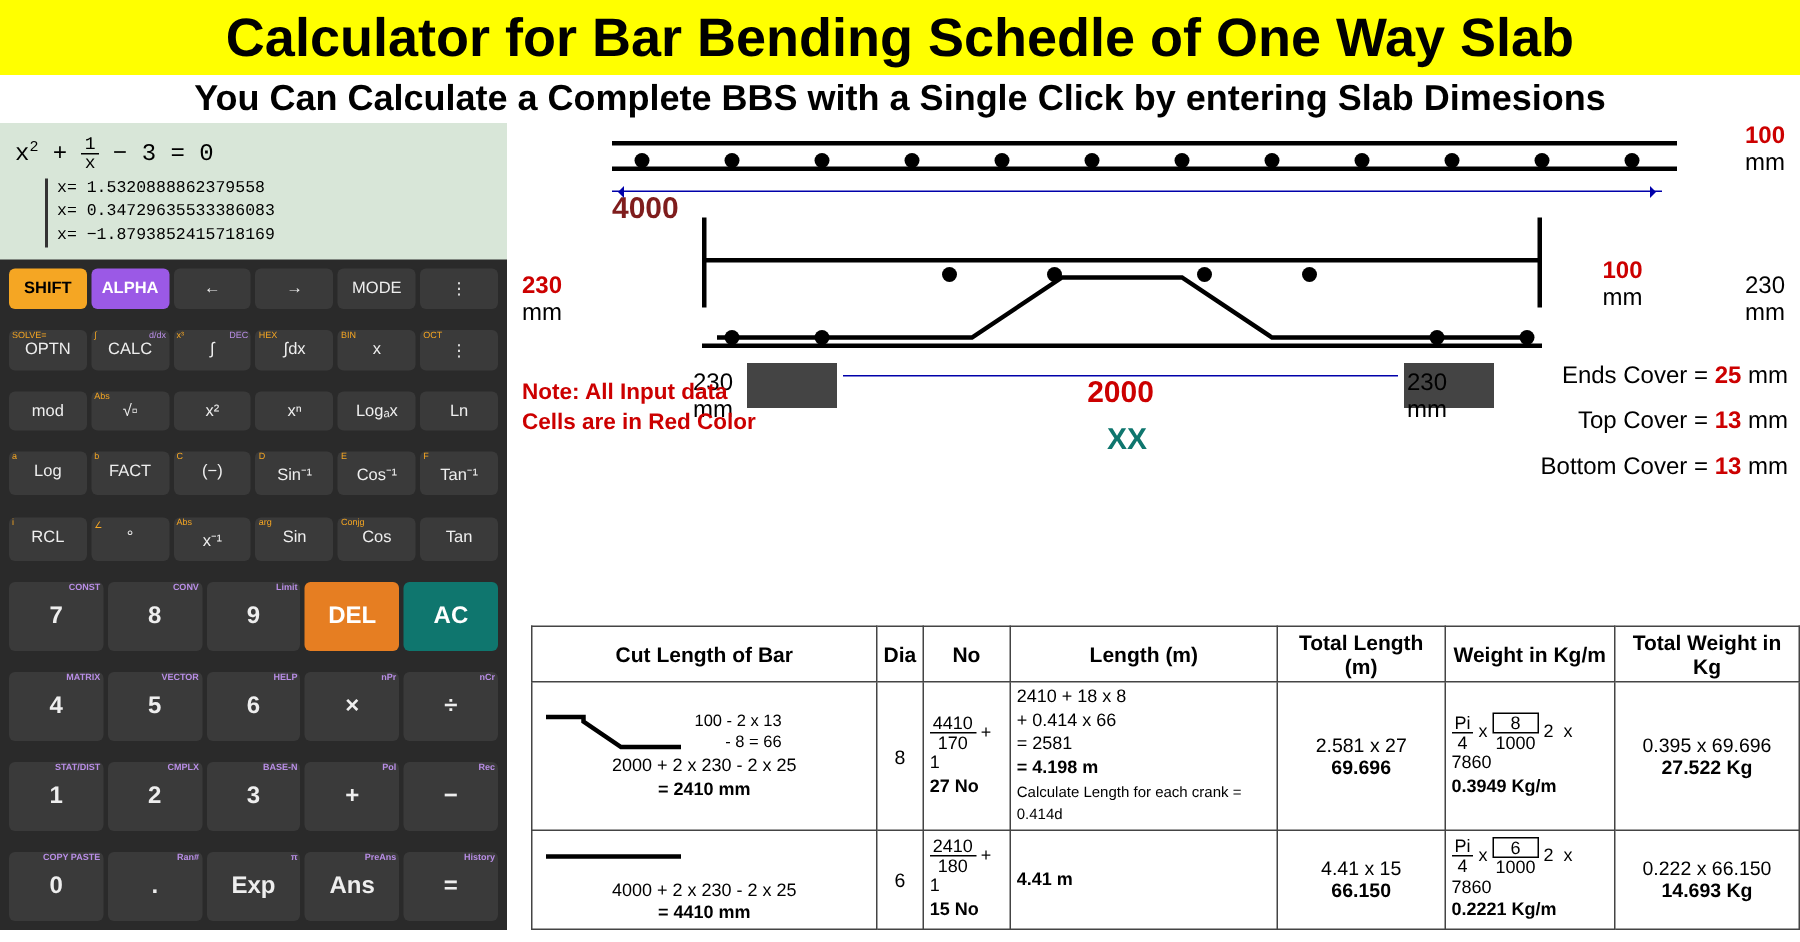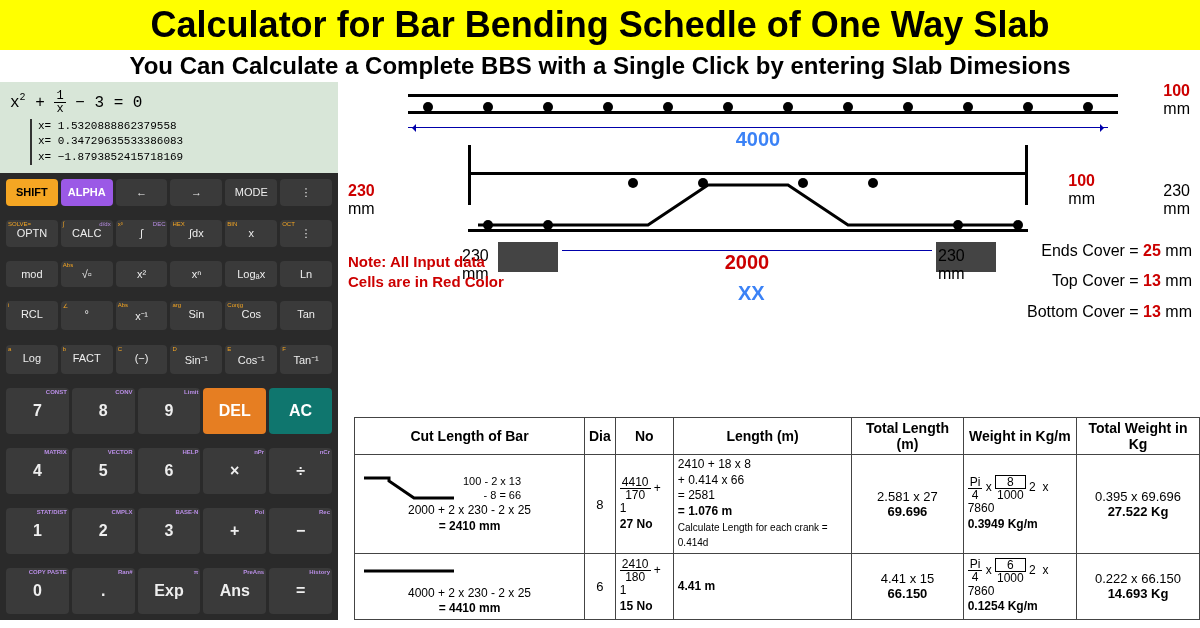--- a/index.html
+++ b/index.html
@@ -20,32 +20,32 @@
   .key.alpha { background: #9b59e6; color: #fff; font-weight: bold; }
   .key.del { background: #e67e22; color: #fff; }
   .key.ac { background: #0f766e; color: #fff; }
   .key .sub { position: absolute; top: 1px; font-size: 6px; left: 0; right: 0; display: flex; justify-content: space-between; padding: 0 2px; }
   .key .sub .y { color: #f5a623; }
   .key .sub .p { color: #b98ee6; }
   .diagram-area { flex: 1; position: relative; background: #fff; }
   .slab-diagram { position: relative; height: 290px; }
   .slab-top { position: absolute; top: 12px; left: 70px; width: 710px; height: 20px; border-top: 3px solid #000; border-bottom: 3px solid #000; }
   .dot { width: 10px; height: 10px; background: #000; border-radius: 50%; position: absolute; top: 5px; }
-  .dim-4000 { position: absolute; top: 45px; left: 70px; width: 700px; border-top: 1px solid #00a; text-align: center; color: #3b82f6; font-weight: bold; font-size: 20px; }
+  .dim-4000 { position: absolute; top: 45px; left: 70px; width: 700px; border-top: 1px solid #00a; color: #7f1d1d; font-weight: bold; font-size: 20px; }
   .dim-4000::before, .dim-4000::after { content: ''; position: absolute; top: -4px; width: 0; height: 0; border: 4px solid transparent; }
   .dim-4000::before { left: 0; border-right-color: #00a; }
   .dim-4000::after { right: 0; border-left-color: #00a; }
   .beam-section { position: absolute; top: 90px; left: 130px; width: 560px; height: 60px; border-top: 3px solid #000; border-bottom: 3px solid #000; }
   .beam-section::before, .beam-section::after { content: ''; position: absolute; width: 3px; height: 60px; background: #000; top: -30px; }
   .beam-section::before { left: 0; }
   .beam-section::after { right: 0; }
   .support { position: absolute; top: 160px; width: 60px; height: 30px; background: #444; }
   .dim-2000 { position: absolute; top: 168px; left: 224px; width: 370px; border-top: 1px solid #00a; text-align: center; color: #c00; font-weight: bold; font-size: 20px; }
   .note { position: absolute; top: 170px; left: 10px; color: #c00; font-weight: bold; font-size: 15px; line-height: 1.3; }
-  .xx { position: absolute; top: 200px; left: 400px; color: #3b82f6; font-weight: bold; font-size: 20px; }
+  .xx { position: absolute; top: 200px; left: 400px; color: #0f766e; font-weight: bold; font-size: 20px; }
   .label { position: absolute; font-size: 16px; text-align: center; }
   .label .red { color: #c00; font-weight: bold; }
   .covers { position: absolute; right: 8px; top: 154px; font-size: 16px; line-height: 1.9; text-align: right; }
   .covers span.v { color: #c00; font-weight: bold; }
   .bbs-table { position: absolute; bottom: 0; left: 16px; right: 0; border-collapse: collapse; font-size: 13px; margin-top: 16px; }
   .bbs-table th, .bbs-table td { border: 1px solid #444; padding: 2px 4px; text-align: center; vertical-align: middle; }
   .bbs-table th { font-weight: bold; background: #fff; font-size: 14px; }
   .bbs-table .shape { width: 230px; font-size: 12px; line-height: 1.3; }
   .bbs-table .shape .eq { font-weight: bold; }
   .bbs-table .calc-cell { font-size: 12px; text-align: left; line-height: 1.3; }
@@ -111,66 +111,66 @@
               <span class="y">Abs</span>
               <span class="p"></span>
             </div><span>√▫</span></div>
           <div class="key "><span>x²</span></div>
           <div class="key "><span>xⁿ</span></div>
           <div class="key "><span>Logₐx</span></div>
           <div class="key "><span>Ln</span></div>
         </div>
         <div class="krow">
           <div class="key "><div class="sub">
+              <span class="y">a</span>
+              <span class="p"></span>
+            </div><span>Log</span></div>
+          <div class="key "><div class="sub">
+              <span class="y">b</span>
+              <span class="p"></span>
+            </div><span>FACT</span></div>
+          <div class="key "><div class="sub">
+              <span class="y">C</span>
+              <span class="p"></span>
+            </div><span>(−)</span></div>
+          <div class="key "><div class="sub">
+              <span class="y">D</span>
+              <span class="p"></span>
+            </div><span>Sin⁻¹</span></div>
+          <div class="key "><div class="sub">
+              <span class="y">E</span>
+              <span class="p"></span>
+            </div><span>Cos⁻¹</span></div>
+          <div class="key "><div class="sub">
+              <span class="y">F</span>
+              <span class="p"></span>
+            </div><span>Tan⁻¹</span></div>
+        </div>
+        <div class="krow">
+          <div class="key "><div class="sub">
               <span class="y">i</span>
               <span class="p"></span>
             </div><span>RCL</span></div>
           <div class="key "><div class="sub">
               <span class="y">∠</span>
               <span class="p"></span>
             </div><span>°</span></div>
           <div class="key "><div class="sub">
               <span class="y">Abs</span>
               <span class="p"></span>
             </div><span>x⁻¹</span></div>
           <div class="key "><div class="sub">
               <span class="y">arg</span>
               <span class="p"></span>
             </div><span>Sin</span></div>
           <div class="key "><div class="sub">
               <span class="y">Conjg</span>
               <span class="p"></span>
             </div><span>Cos</span></div>
           <div class="key "><span>Tan</span></div>
-        </div>
-        <div class="krow">
-          <div class="key "><div class="sub">
-              <span class="y">a</span>
-              <span class="p"></span>
-            </div><span>Log</span></div>
-          <div class="key "><div class="sub">
-              <span class="y">b</span>
-              <span class="p"></span>
-            </div><span>FACT</span></div>
-          <div class="key "><div class="sub">
-              <span class="y">C</span>
-              <span class="p"></span>
-            </div><span>(−)</span></div>
-          <div class="key "><div class="sub">
-              <span class="y">D</span>
-              <span class="p"></span>
-            </div><span>Sin⁻¹</span></div>
-          <div class="key "><div class="sub">
-              <span class="y">E</span>
-              <span class="p"></span>
-            </div><span>Cos⁻¹</span></div>
-          <div class="key "><div class="sub">
-              <span class="y">F</span>
-              <span class="p"></span>
-            </div><span>Tan⁻¹</span></div>
         </div>
         <div class="krow">
           <div class="key big"><div class="sub">
               <span class="y"></span>
               <span class="p">CONST</span>
             </div><span>7</span></div>
           <div class="key big"><div class="sub">
               <span class="y"></span>
               <span class="p">CONV</span>
             </div><span>8</span></div>
@@ -324,39 +324,39 @@
                 <svg class="bar-shape">
                   <polyline points="5,5 30,5 30,8 55,25 95,25" stroke="#000" stroke-width="3" fill="none"></polyline>
                 </svg>
                 <div style="text-align:right;font-size:11px">100 - 2 x  13<br>- 8 =   66</div>
               </div>
               <div>2000 + 2 x  230  - 2 x  25</div>
               <div class="eq">=  2410  mm</div>
             </td>
             <td>8</td>
             <td class="calc-cell"><span class="frac"><span class="num">4410</span><span class="den">170</span></span> + 1<br><span class="b">27  No</span></td>
-            <td class="calc-cell">2410  + 18  x 8<br>+  0.414   x 66<br>=   2581<br><span class="b">=  1.076  m</span><br><span class="tiny">Calculate Length for each crank = 0.414d</span></td>
+            <td class="calc-cell">2410  + 18  x 8<br>+  0.414   x 66<br>=   2581<br><span class="b">=  4.198  m</span><br><span class="tiny">Calculate Length for each crank = 0.414d</span></td>
             <td>2.581  x  27<br><span class="b">69.696</span></td>
             <td class="calc-cell"><span class="frac"><span class="num">Pi</span><span class="den">4</span></span> x <span class="frac"><span class="num box">8</span><span class="den">1000</span></span> 2 &nbsp;x 7860<br><span class="b">0.3949  Kg/m</span></td>
             <td>0.395  x  69.696<br><span class="b">27.522  Kg</span></td>
           </tr>
           <tr>
             <td class="shape">
               <div style="display:flex;align-items:center;gap:4px">
                 <svg class="bar-shape">
                   <line x1="5" y1="15" x2="95" y2="15" stroke="#000" stroke-width="3"></line>
                 </svg>
               </div>
               <div>4000  + 2 x  230  - 2 x 25</div>
               <div class="eq">=  4410  mm</div>
             </td>
             <td>6</td>
             <td class="calc-cell"><span class="frac"><span class="num">2410</span><span class="den">180</span></span> + 1<br><span class="b">15  No</span></td>
             <td class="calc-cell"><span class="b">4.41  m</span></td>
             <td>4.41  x  15<br><span class="b">66.150</span></td>
-            <td class="calc-cell"><span class="frac"><span class="num">Pi</span><span class="den">4</span></span> x <span class="frac"><span class="num box">6</span><span class="den">1000</span></span> 2 &nbsp;x 7860<br><span class="b">0.1254  Kg/m</span></td>
+            <td class="calc-cell"><span class="frac"><span class="num">Pi</span><span class="den">4</span></span> x <span class="frac"><span class="num box">6</span><span class="den">1000</span></span> 2 &nbsp;x 7860<br><span class="b">0.2221  Kg/m</span></td>
             <td>0.222  x  66.150<br><span class="b">14.693  Kg</span></td>
           </tr>
         </tbody>
     </table>
 
   </div>
 </div>
 
 </body></html>

